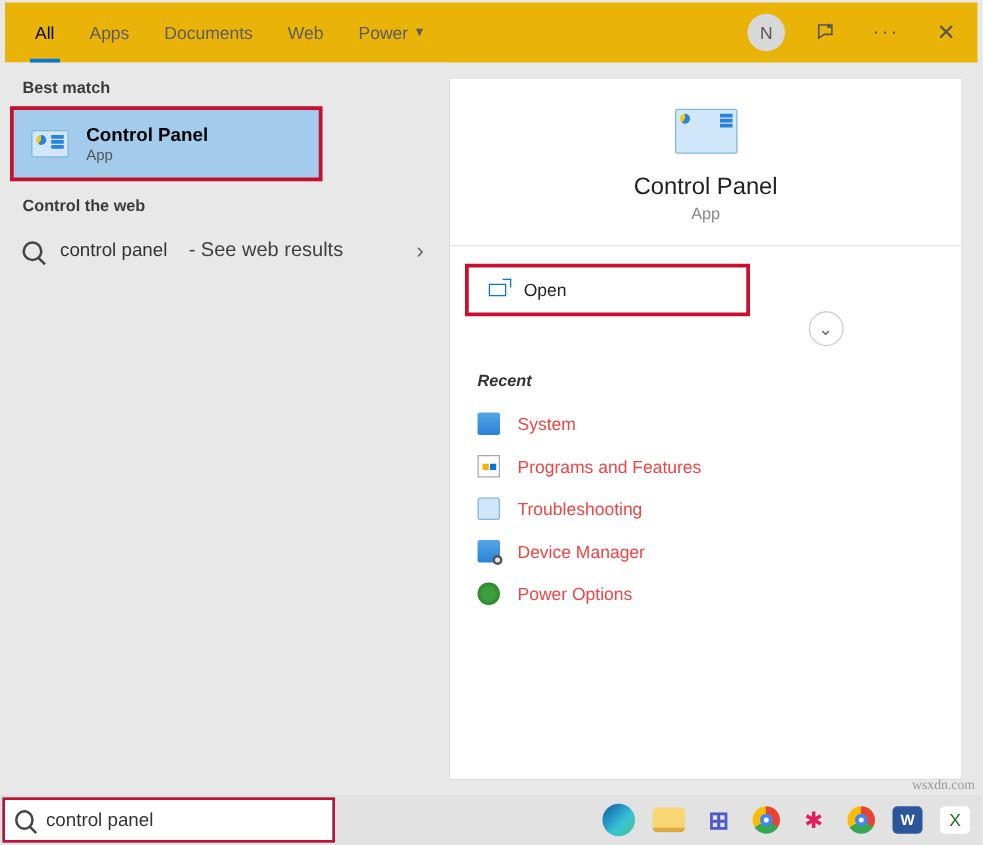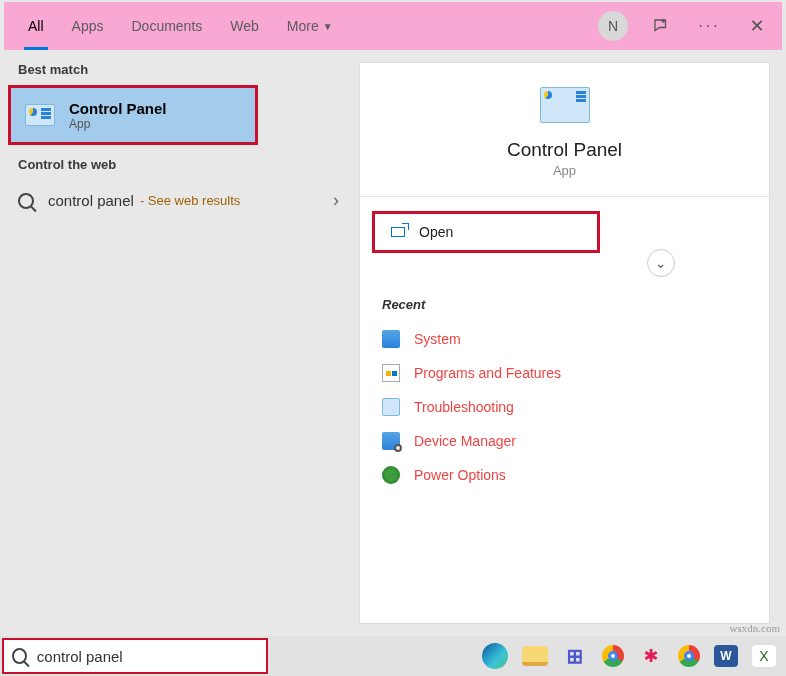--- a/index.html
+++ b/index.html
@@ -1,18 +1,18 @@
 <!DOCTYPE html>
 <html><head>
 <meta charset="utf-8">
 <style>
 * { margin: 0; padding: 0; box-sizing: border-box; font-family: "Segoe UI", Arial, sans-serif; }
 body { width: 786px; height: 676px; background: #e8e8e8; position: relative; overflow: hidden; }
 .panel { position: absolute; left: 4px; top: 2px; width: 778px; height: 634px; background: #e8e8e8; }
-.header { display: flex; align-items: center; height: 48px; padding: 0 10px; background: #f9a8d4; }
+.header { display: flex; align-items: center; height: 48px; padding: 0 10px; background: #eab308; }
 .tabs { display: flex; align-items: center; gap: 0; height: 100%; }
 .tab { padding: 0 14px; height: 100%; display: flex; align-items: center; font-size: 14px; color: #5c5c5c; cursor: pointer; position: relative; }
 .tab.active { color: #000; }
 .tab.active::after { content: ""; position: absolute; left: 10px; right: 10px; bottom: 0; height: 3px; background: #0078d4; }
 .more-caret { margin-left: 4px; font-size: 10px; }
 .header-right { margin-left: auto; display: flex; align-items: center; gap: 18px; }
 .avatar { width: 30px; height: 30px; border-radius: 50%; background: #d8d8d8; color: #555; font-size: 14px; display: flex; align-items: center; justify-content: center; }
 .iconbtn { width: 30px; height: 30px; display: flex; align-items: center; justify-content: center; color: #555; cursor: pointer; font-size: 16px; }
 .dots { letter-spacing: 2px; font-size: 16px; }
 .close-x { font-size: 18px; }
@@ -23,21 +23,21 @@
 .best-match { display: flex; align-items: center; padding: 8px 14px; background: #a3ccec; border: 3px solid #c8102e; width: 250px; margin-left: 4px; height: 60px; }
 .cp-icon { width: 30px; height: 22px; background: #cfe7f8; border: 1px solid #7fb8dd; position: relative; border-radius: 2px; margin-right: 14px; flex-shrink: 0; }
 .cp-icon::before { content: ""; position: absolute; left: 3px; top: 3px; width: 8px; height: 8px; border-radius: 50%; background: conic-gradient(#2a82da 0 60%, #f5c518 60% 100%); }
 .cp-icon::after { content: ""; position: absolute; right: 3px; top: 3px; width: 10px; height: 3px; background: #2a82da; box-shadow: 0 4px 0 #2a82da, 0 8px 0 #2a82da; }
 .bm-title { font-size: 15px; font-weight: 600; color: #000; }
 .bm-sub { font-size: 12px; color: #555; }
 .webrow { display: flex; align-items: center; padding: 10px 14px; cursor: pointer; }
 .search-glyph { width: 16px; height: 16px; border: 2px solid #444; border-radius: 50%; position: relative; margin-right: 14px; }
 .search-glyph::after { content: ""; position: absolute; width: 7px; height: 2px; background: #444; right: -5px; bottom: -3px; transform: rotate(45deg); }
 .webrow .q { font-size: 15px; color: #333; }
-.webrow .hint { font-size: 13px; color: #a16207; margin-left: 6px; }
+.webrow .hint { font-size: 16px; color: #404040; margin-left: 17px; }
 .webrow .chev { margin-left: auto; font-size: 18px; color: #666; padding-right: 6px; }
 .hero { display: flex; flex-direction: column; align-items: center; padding: 24px 0 18px; border-bottom: 1px solid #e5e5e5; }
 .hero .cp-icon { width: 50px; height: 36px; margin: 0 0 16px 0; }
 .hero-title { font-size: 19px; color: #222; }
 .hero-sub { font-size: 13px; color: #888; margin-top: 2px; }
 .action { display: flex; align-items: center; padding: 10px 16px; margin: 14px 12px 6px; border: 3px solid #c8102e; width: 228px; cursor: pointer; font-size: 14px; color: #222; }
 .open-glyph { width: 14px; height: 10px; border: 1.5px solid #0078d4; position: relative; margin-right: 14px; }
 .open-glyph::after { content: ""; position: absolute; right: -5px; top: -5px; width: 6px; height: 6px; border-top: 1.5px solid #0078d4; border-right: 1.5px solid #0078d4; }
 .expand { width: 28px; height: 28px; border-radius: 50%; border: 1px solid #ccc; background: #fff; display: flex; align-items: center; justify-content: center; align-self: center; margin: 4px auto 0; color: #666; font-size: 14px; cursor: pointer; position: relative; top: -14px; left: 96px; }
 .recent-h { font-size: 13px; font-weight: 600; padding: 6px 22px 10px; color: #333; font-style: italic; }
@@ -80,21 +80,21 @@
       <div class="tab">
           <span>Apps</span>
         </div>
       <div class="tab">
           <span>Documents</span>
         </div>
       <div class="tab">
           <span>Web</span>
         </div>
       <div class="tab">
-          <span>More</span>
+          <span>Power</span>
           <span class="more-caret">▼</span>
         </div>
     </div>
     <div class="header-right">
       <div class="avatar">
           <span>N</span>
         </div>
       <div class="iconbtn">
         <svg width="18" height="18" viewBox="0 0 24 24" fill="none" stroke="#555" stroke-width="1.7">
             <path d="M4 4h14v10H10l-6 4V4z"></path>

